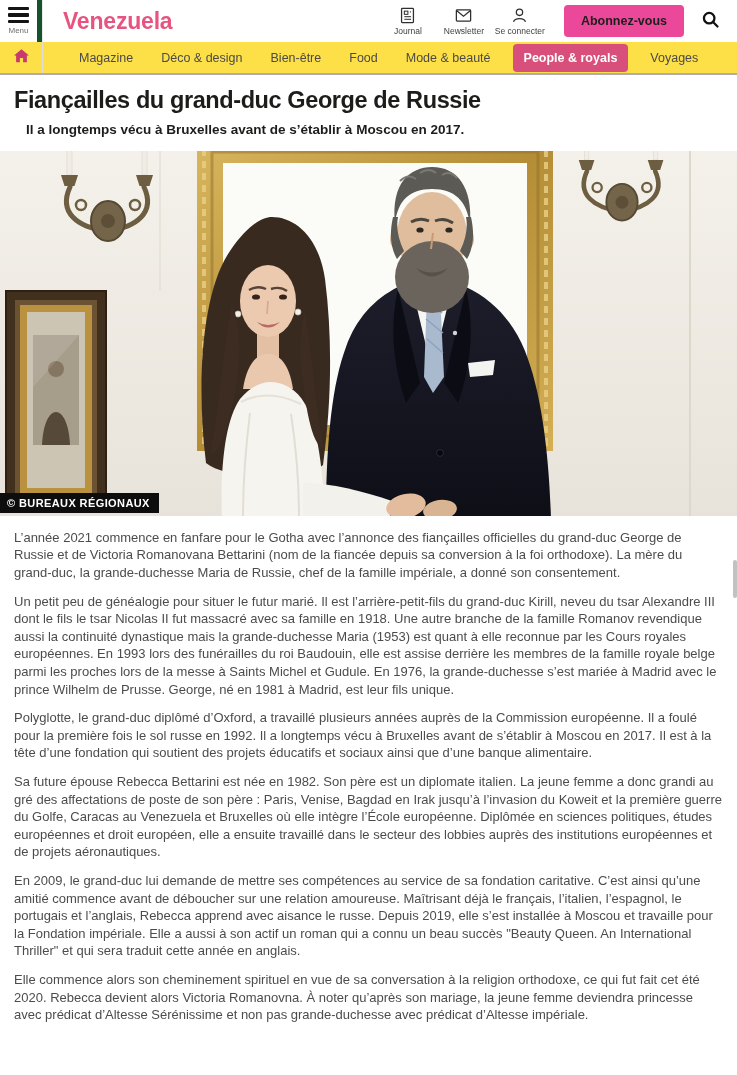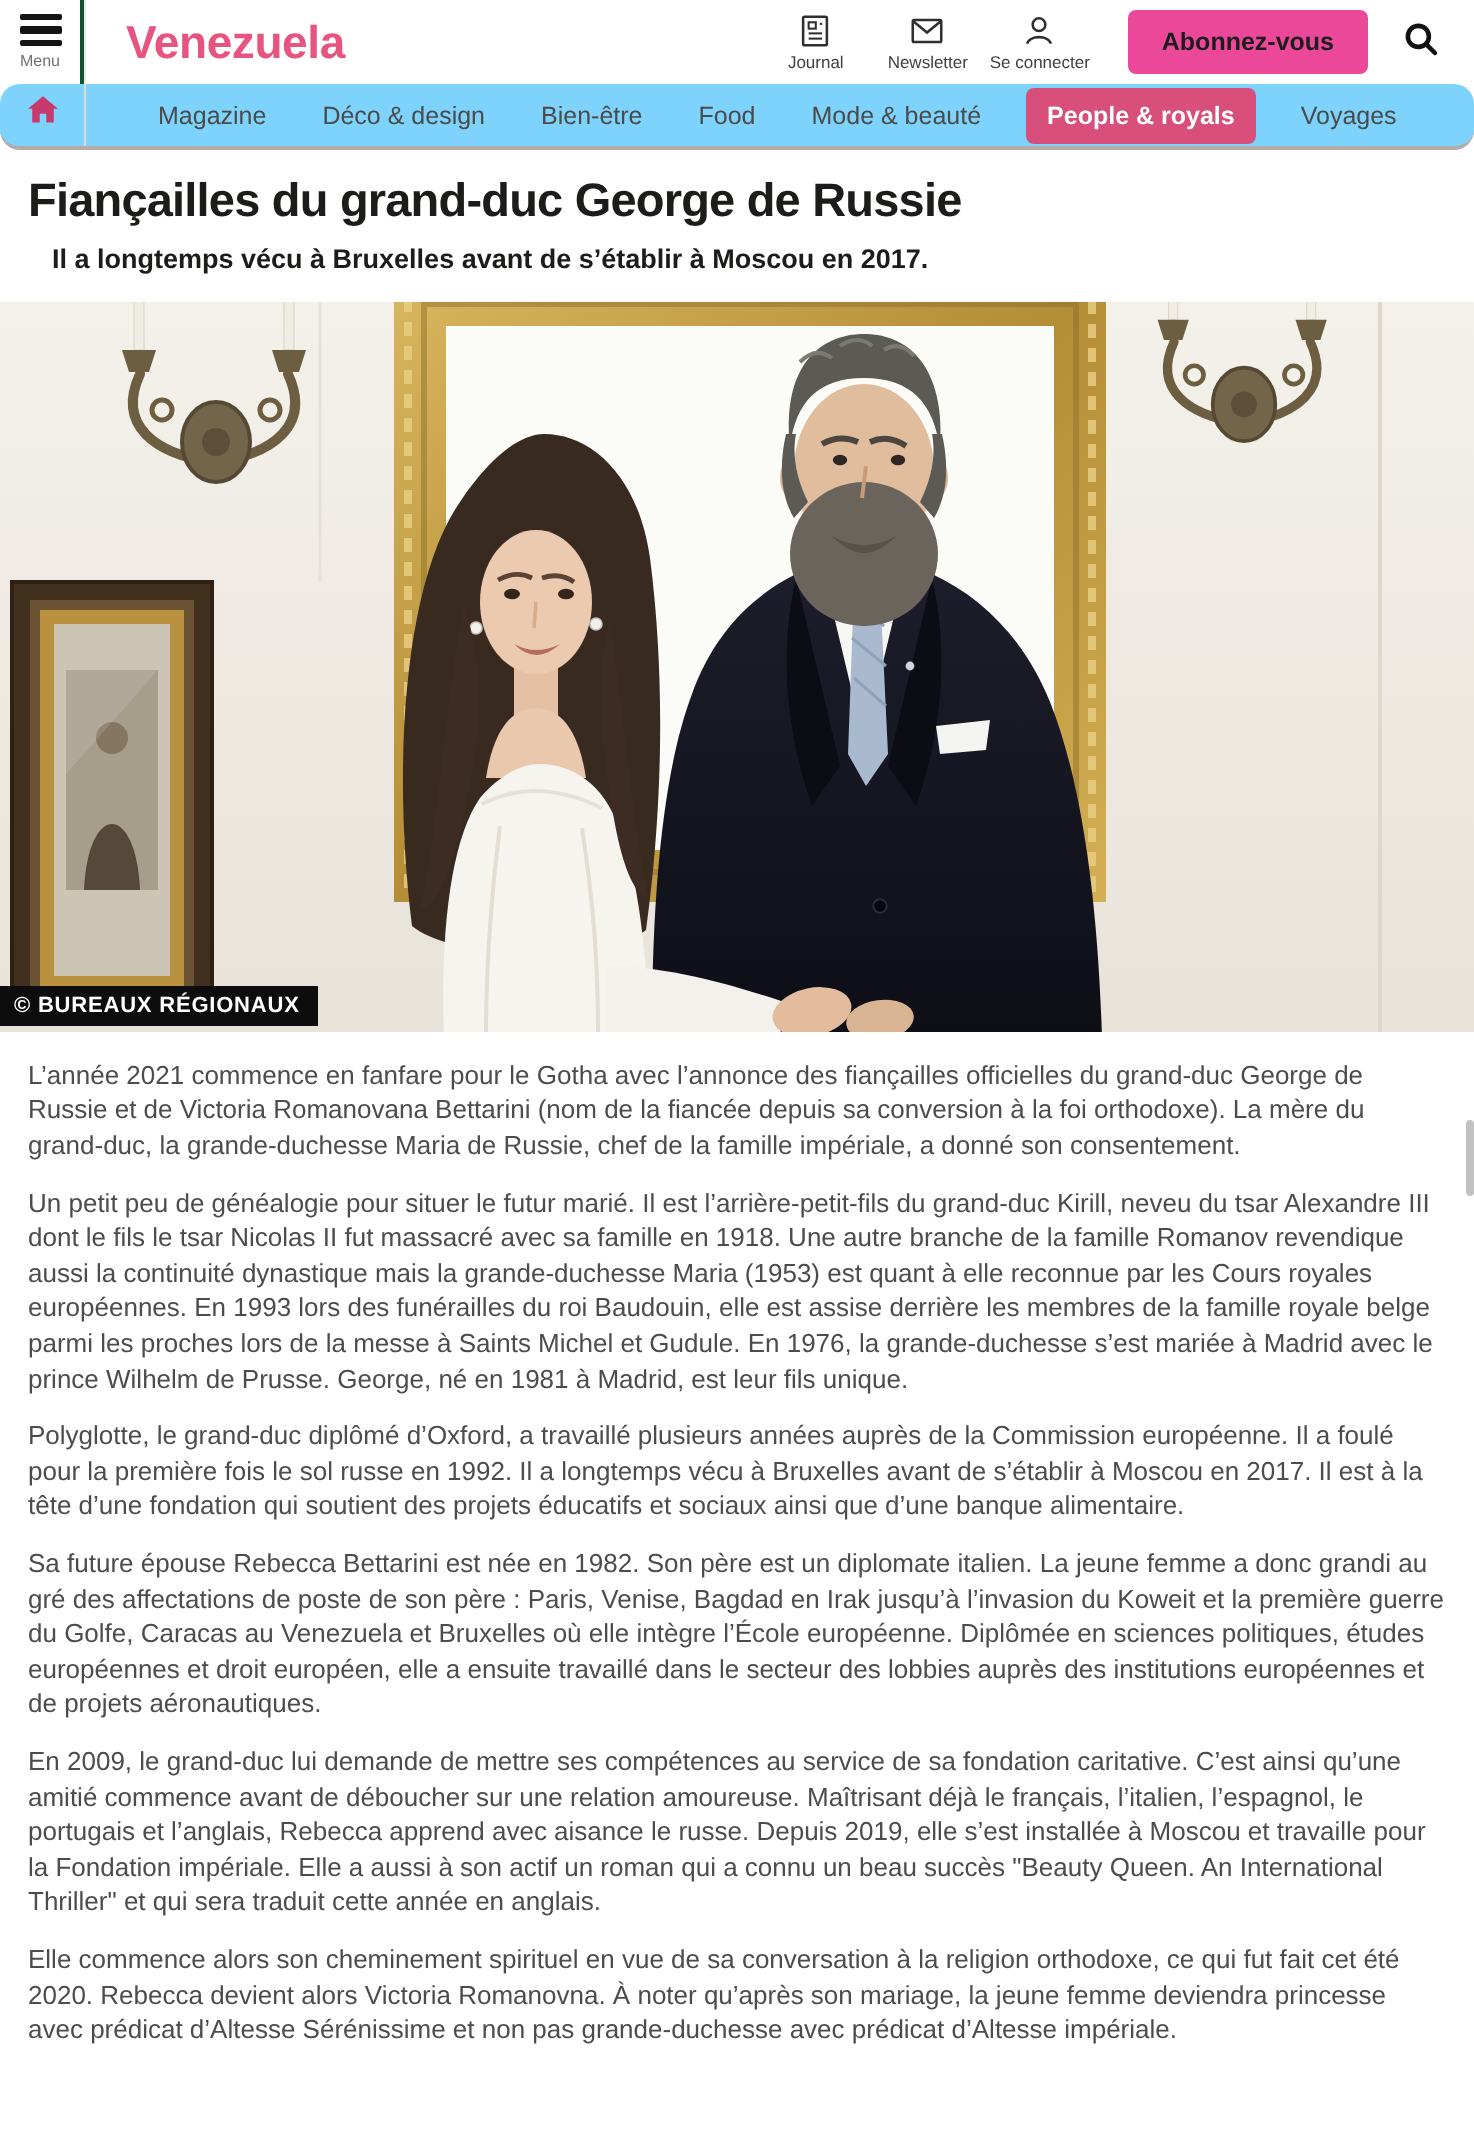--- a/index.html
+++ b/index.html
@@ -9,21 +9,21 @@
     font-family: "Liberation Sans", sans-serif;
     position: relative;
   }
   
   .hdr {
     height: 42px; display: flex; align-items: center; background: #fff;
   }
   .menu-btn {
     width: 42px; height: 42px; display: flex; flex-direction: column;
     align-items: center; justify-content: center; gap: 1px;
-    border-right: 2px solid #14532d; cursor: pointer;
+    border-right: 5px solid #14532d; cursor: pointer;
   }
   .menu-bars { display: flex; flex-direction: column; gap: 3px; }
   .menu-bars span { display: block; width: 21px; height: 3.2px; background: #141414; border-radius: 1px; }
   .menu-label { font-size: 8px; color: #6f6f6f; margin-top: 2px; }
   .brand {
     font-family: "Liberation Serif", serif; font-weight: 700;
     font-size: 29px; color: #8f1d4e; letter-spacing: -0.5px;
     padding: 0 24px 0 16px; line-height: 42px;
   }
   .hdr-divider { width: 1px; height: 42px; background: #e9e9e9; }
@@ -38,23 +38,22 @@
   .hdr-action svg { display: block; }
   .hdr-action .lbl { font-size: 8.5px; color: #3f3f3f; white-space: nowrap; }
   .subscribe-btn {
     margin: 0 14px 0 16px; background: #ec4899; color: #1d1d1d;
     font-size: 12.5px; font-weight: 700; border: none; border-radius: 4px;
     padding: 9px 17px; cursor: pointer; font-family: inherit;
   }
   .search-btn { margin-right: 14px; background: none; border: none; cursor: pointer; padding: 2px; }
   
   .nav {
-    height: 33px; background: #7dd3fc; display: flex; align-items: center;
+    height: 33px; background: #fde047; display: flex; align-items: center;
     border-bottom: 2px solid #b3abab;
-    border-radius: 10px;
   }
   .nav-home {
     width: 43px; height: 31px; display: flex; align-items: center; justify-content: center;
     border-right: 1px solid #e0dcdc; cursor: pointer;
   }
   .nav-item {
     font-size: 12.5px; color: #4a4a4a; padding: 0 14px; cursor: pointer; white-space: nowrap;
   }
   .nav-item.first { margin-left: 22px; }
   .nav-item.active {

